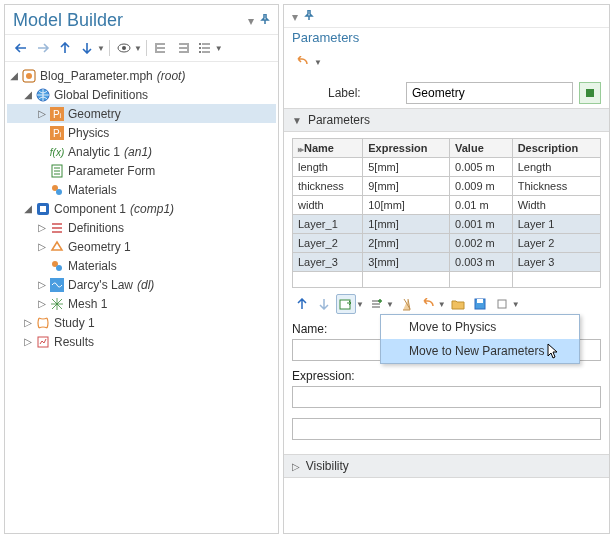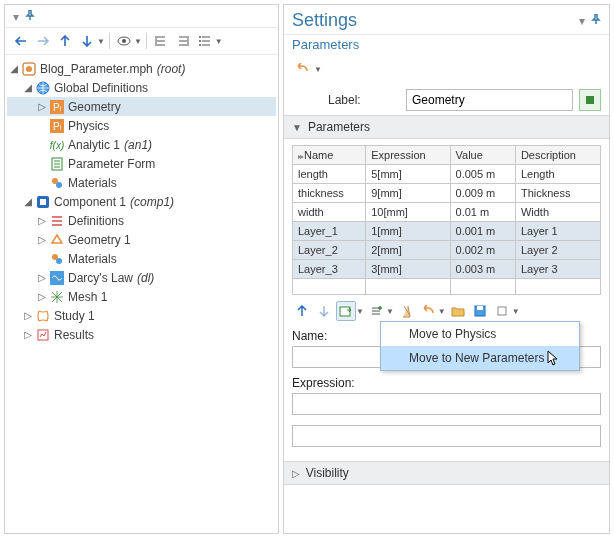--- a/index.html
+++ b/index.html
@@ -33,21 +33,21 @@
 .form-row { display: flex; align-items: center; padding: 4px 8px; gap: 6px; }
 .form-label { width: 72px; color: #333; margin-left: 36px; }
 .form-input { flex: 1; border: 1px solid #bbb; padding: 3px 5px; font-size: 12px; background: #fff; }
 .form-input-full { width: 100%; border: 1px solid #bbb; padding: 3px 5px; font-size: 12px; background: #fff; margin-top: 2px; }
 .go-btn { width: 22px; height: 22px; border: 1px solid #9c9; background: #e8f5e8; display: flex; align-items: center; justify-content: center; cursor: pointer; }
 
 .section-head { background: #eceef0; border-top: 1px solid #d8d8d8; border-bottom: 1px solid #d8d8d8; padding: 4px 8px; display: flex; align-items: center; gap: 6px; cursor: pointer; }
 .section-head .arrow { color: #666; font-size: 10px; }
 
 .param-table { width: calc(100% - 16px); margin: 6px 8px 4px; border-collapse: collapse; font-size: 11px; }
-.param-table th { background: #f4f4f4; border: 1px solid #c8c8c8; padding: 3px 5px; text-align: left; font-weight: 400; color: #333; }
+.param-table th { background: #f4f4f4; border: 1px solid #c8c8c8; padding: 3px 5px; text-align: left; font-weight: 700; color: #333; }
 .param-table th:first-child::before { content: "▸▸"; font-size: 8px; color: #888; margin-right: 2px; letter-spacing: -2px; }
 .param-table td { border: 1px solid #c8c8c8; padding: 3px 5px; background: #fff; }
 .param-table tr.sel td { background: #dde6ee; }
 .param-table tr.empty td { height: 16px; }
 
 .table-tb { display: flex; align-items: center; gap: 2px; padding: 2px 8px 6px; position: relative; }
 
 .context-menu { position: absolute; top: 22px; left: 96px; background: #fff; border: 1px solid #9cb8d4; box-shadow: 2px 2px 4px rgba(0,0,0,0.2); z-index: 100; min-width: 200px; }
 .context-item { padding: 5px 25px 5px 28px; cursor: pointer; font-size: 12px; }
 .context-item.hover { background: #bfe0ff; position: relative; }
@@ -56,20 +56,21 @@
 .field-block { padding: 2px 8px 6px; }
 .field-block label { display: block; margin-bottom: 1px; color: #222; }
 
 svg { display: block; }
 </style>
 </head>
 <body>
 
 <div class="panel panel-left">
   <div class="panel-title">
+    <span class="panel-title-text">Model Builder</span>
     <div class="panel-title-icons">
       <span>▾</span>
       <span>
         <svg width="10" height="10" viewBox="0 0 10 10">
             <path d="M4 0h2v4l2 2H2l2-2V0zM5 6v4" stroke="#3a7aa8" stroke-width="1.5" fill="none"></path>
           </svg>
       </span>
     </div>
   </div>
 
@@ -273,21 +274,20 @@
             <path d="M4 9l2-3 2 2 2-4" stroke="#d05050" fill="none"></path>
           </svg>
         </span>
       <span class="tree-label">Results</span>
     </div>
   </div>
 </div>
 
 <div class="panel panel-right">
   <div class="panel-title">
-    <span class="panel-title-text">Settings</span>
     <div class="panel-title-icons">
       <span>▾</span>
       <span>
           <svg width="10" height="10" viewBox="0 0 10 10">
             <path d="M4 0h2v4l2 2H2l2-2V0zM5 6v4" stroke="#3a7aa8" stroke-width="1.5" fill="none"></path>
           </svg>
         </span>
     </div>
   </div>
   <div class="subtitle">Parameters</div>

